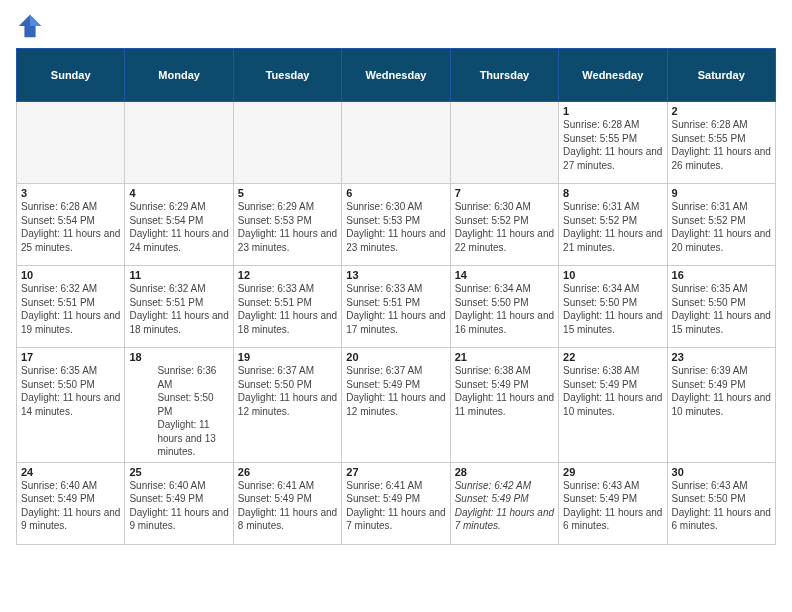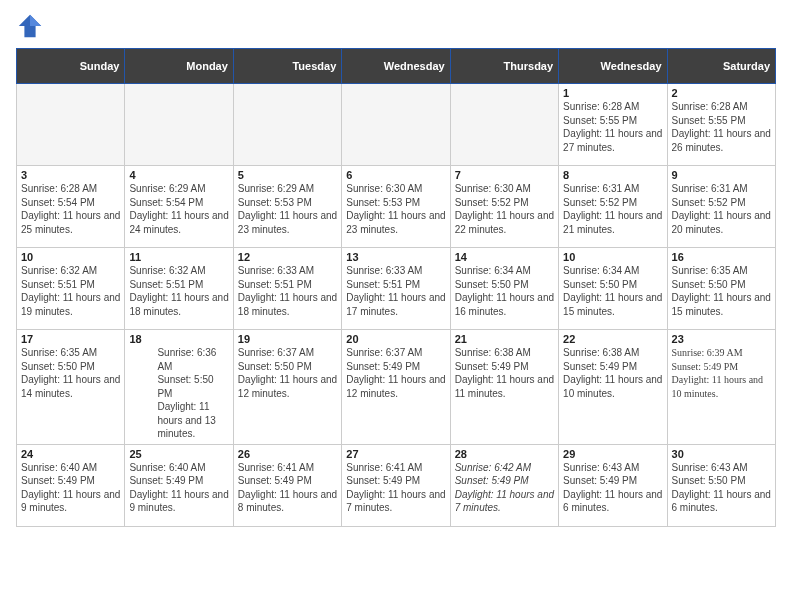--- a/index.html
+++ b/index.html
@@ -50,26 +50,26 @@
     .location {
       font-size: 14px;
       color: #444;
     }
     .calendar {
       width: 100%;
       border-collapse: collapse;
       table-layout: fixed;
     }
     .calendar th {
-      background: #404040;
+      background: #0c4a6e;
       color: #fff;
       font-size: 11px;
       font-weight: bold;
-      padding: 11px 5px;
-      text-align: right;
+      padding: 20px 5px;
+      text-align: center;
       border: 1px solid #2255aa;
     }
     .calendar td {
       border: 1px solid #ccc;
       vertical-align: top;
       padding: 3px 4px;
       font-size: 9.5px;
       color: #333;
       height: 82px;
       background: #fff;
@@ -263,21 +263,21 @@
 Daylight: 11 hours and 11 minutes.</div>
           </td>
           <td>
             <span class="day-num">22</span>
             <div class="day-info" style="white-space: pre-line;">Sunrise: 6:38 AM
 Sunset: 5:49 PM
 Daylight: 11 hours and 10 minutes.</div>
           </td>
           <td>
             <span class="day-num">23</span>
-            <div class="day-info" style="white-space: pre-line; font-family: Liberation Serif, serif;">Sunrise: 6:39 AM
+            <div class="day-info" style="white-space: pre-line;">Sunrise: 6:39 AM
 Sunset: 5:49 PM
 Daylight: 11 hours and 10 minutes.</div>
           </td>
         </tr>
         <tr>
           <td>
             <span class="day-num">24</span>
             <div class="day-info" style="white-space: pre-line;">Sunrise: 6:40 AM
 Sunset: 5:49 PM
 Daylight: 11 hours and 9 minutes.</div>

